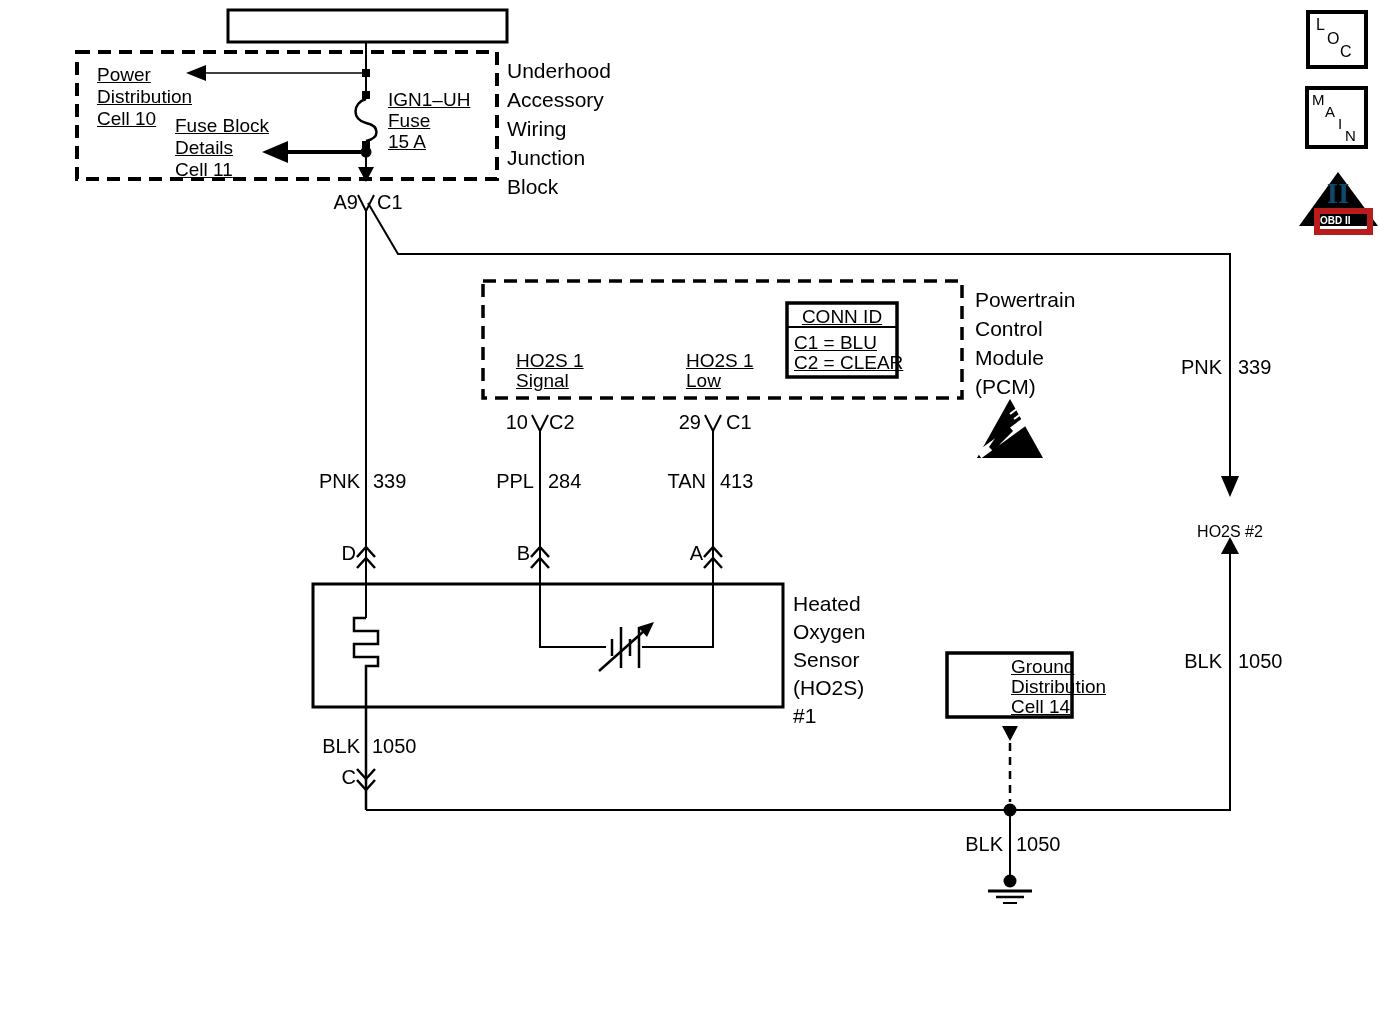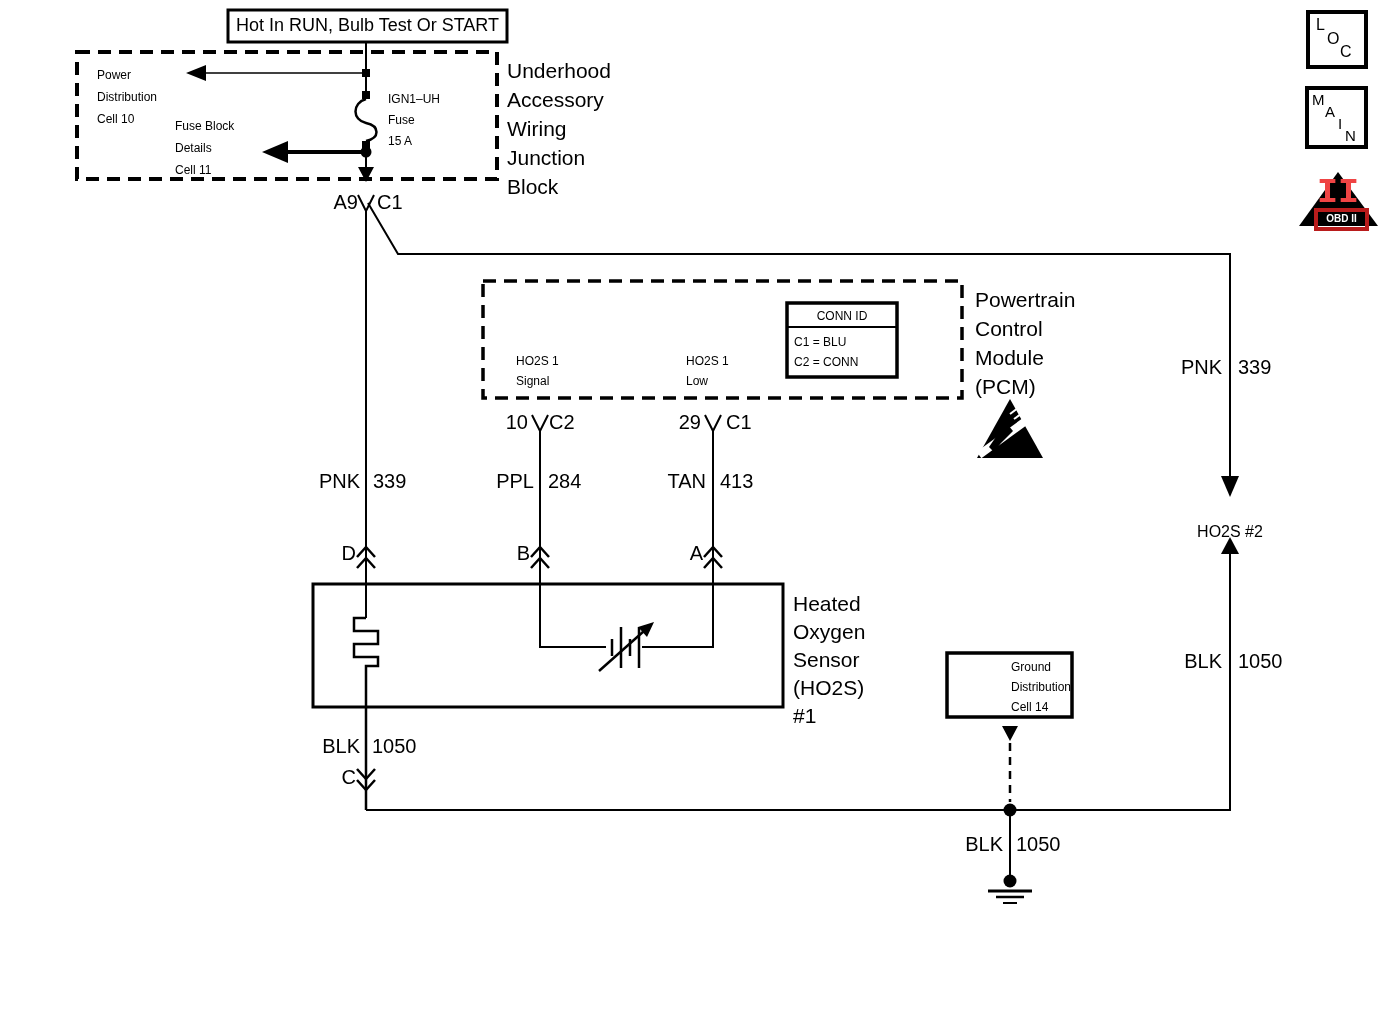--- a/index.html
+++ b/index.html
@@ -1,29 +1,29 @@
 <!DOCTYPE html>
 <html><head>
 <meta charset="utf-8">
 <style>
   html,body{margin:0;padding:0;background:#fff;}
   #stage{position:relative;width:1379px;height:1015px;background:#fff;overflow:hidden;
          font-family:"Liberation Sans",sans-serif;color:#000;}
   #wires{position:absolute;left:0;top:0;}
   .txt{position:absolute;white-space:nowrap;color:#000;}
-  .s15{font-size:12px;line-height:21px;}
+  .s15{font-size:19px;line-height:21px;text-decoration:underline;}
   .s16{font-size:16px;line-height:20px;}
   .s18{font-size:18px;line-height:24px;}
   .s20{font-size:20px;line-height:22px;}
   .s21{font-size:21px;line-height:28px;margin-top:8px;}
   .center{text-align:center;}
   .blocklines div{white-space:nowrap;}
-  .obd-numeral{font-family:Liberation Mono, monospace;font-weight:bold;color:#ef4444;font-size:35px;line-height:27px;}
-  .obd-box{position:absolute;border:4px solid #b91c1c;color:#fff;font-size:10px;line-height:14px;
-           font-weight:bold;text-align:center;}
+  .obd-numeral{font-family:Liberation Serif, serif;font-weight:bold;color:#0c4a6e;font-size:29px;line-height:27px;}
+  .obd-box{position:absolute;border:6px solid #b91c1c;color:#fff;font-size:10px;line-height:14px;
+           font-weight:bold;}
   .icon-letter{position:absolute;font-size:16px;line-height:16px;}
 </style>
 </head>
 <body>
 
 <div id="stage">
 
   <svg id="wires" width="1379" height="1015" viewBox="0 0 1379 1015">
 
     <rect x="228" y="10" width="279" height="32" fill="none" stroke="#000" stroke-width="3"></rect>
@@ -103,21 +103,20 @@
       <line x1="1014" y1="419" x2="1031" y2="407" stroke="#fff" stroke-width="2"></line>
       <line x1="1010" y1="414" x2="1026" y2="402" stroke="#fff" stroke-width="2"></line>
       <polygon points="989,447 1000,431 1008,425 1013,431 1001,443 994,452" fill="#000"></polygon>
     </g>
 
     <rect x="1308" y="12" width="58" height="55" fill="none" stroke="#000" stroke-width="4"></rect>
     <rect x="1307" y="88" width="59" height="59" fill="none" stroke="#000" stroke-width="4"></rect>
     <polygon points="1338,172 1299,226 1378,226" fill="#000"></polygon>
   </svg>
 
-  <div class="txt s18 center" style="left:228px;top:13px;width:279px">Hot In RUN, Bulb Test Or START</div>
 
   <div class="txt s21 blocklines" style="left:507px;top:48px;line-height:29px">
     <div>Underhood</div>
     <div>Accessory</div>
     <div>Wiring</div>
     <div>Junction</div>
     <div>Block</div>
   </div>
 
   <div class="txt s15 blocklines" style="left:97px;top:64px;line-height:22px">
@@ -152,21 +151,21 @@
     <div>HO2S 1</div>
     <div>Signal</div>
   </div>
   <div class="txt s15 blocklines" style="left:686px;top:351px;line-height:20px">
     <div>HO2S 1</div>
     <div>Low</div>
   </div>
 
   <div class="txt s15 center" style="left:787px;top:306px;width:110px">CONN ID</div>
   <div class="txt s15" style="left:794px;top:332px">C1 = BLU</div>
-  <div class="txt s15" style="left:794px;top:352px">C2 = CONN</div>
+  <div class="txt s15" style="left:794px;top:352px">C2 = CLEAR</div>
 
   <div class="txt s20" style="right:851px;top:411px">10</div>
   <div class="txt s20" style="left:549px;top:411px">C2</div>
   <div class="txt s20" style="right:678px;top:411px">29</div>
   <div class="txt s20" style="left:726px;top:411px">C1</div>
 
   <div class="txt s20" style="right:1019px;top:470px">PNK</div>
   <div class="txt s20" style="left:373px;top:470px">339</div>
   <div class="txt s20" style="right:845px;top:470px">PPL</div>
   <div class="txt s20" style="left:548px;top:470px">284</div>

